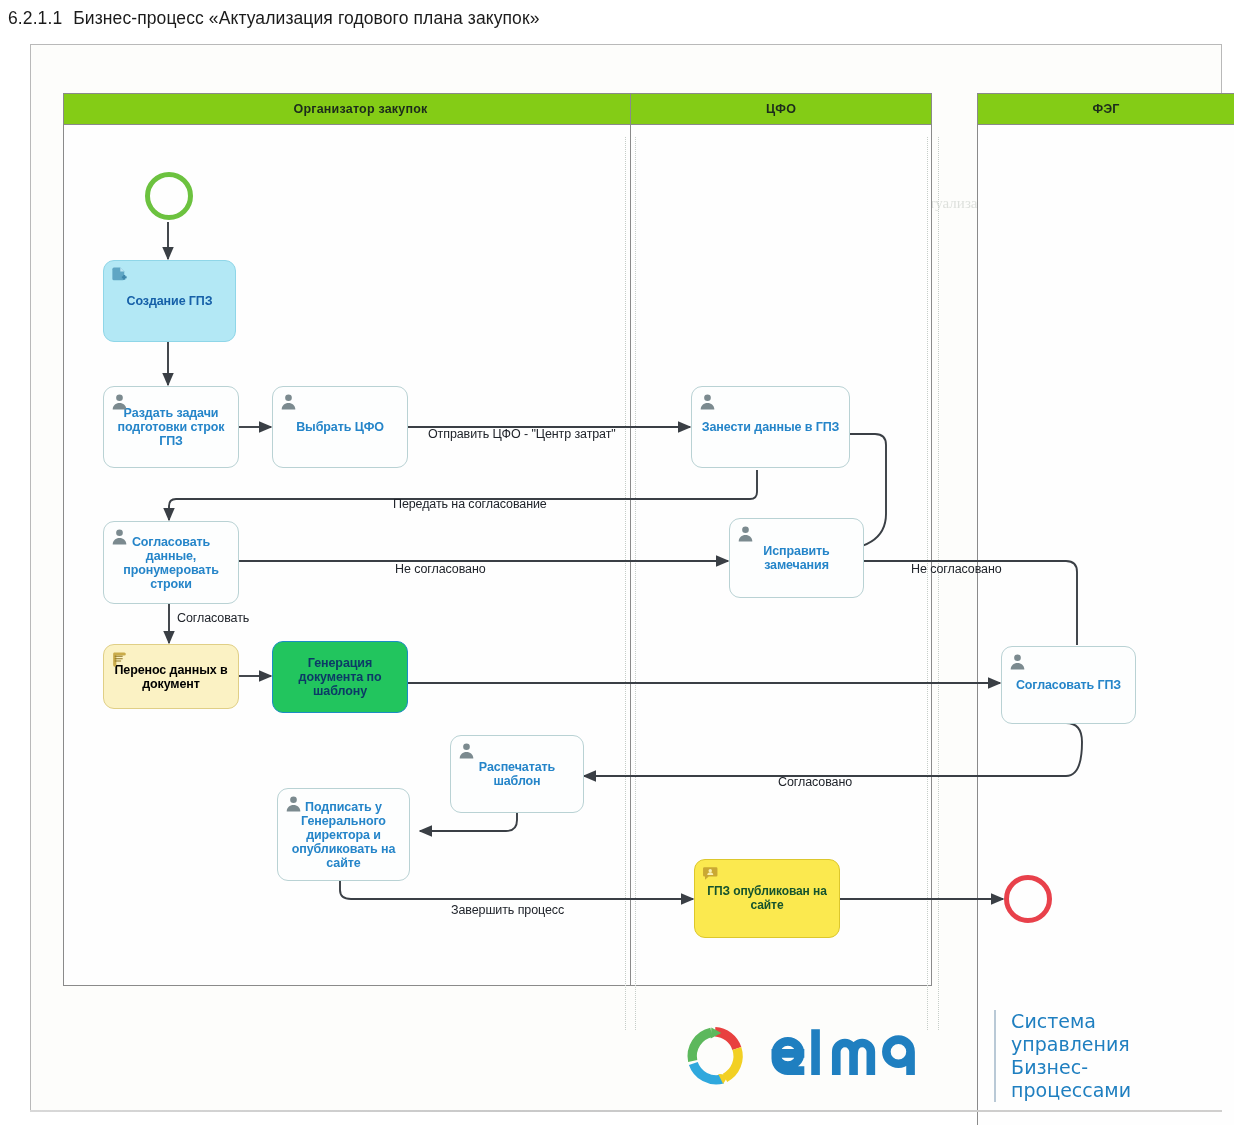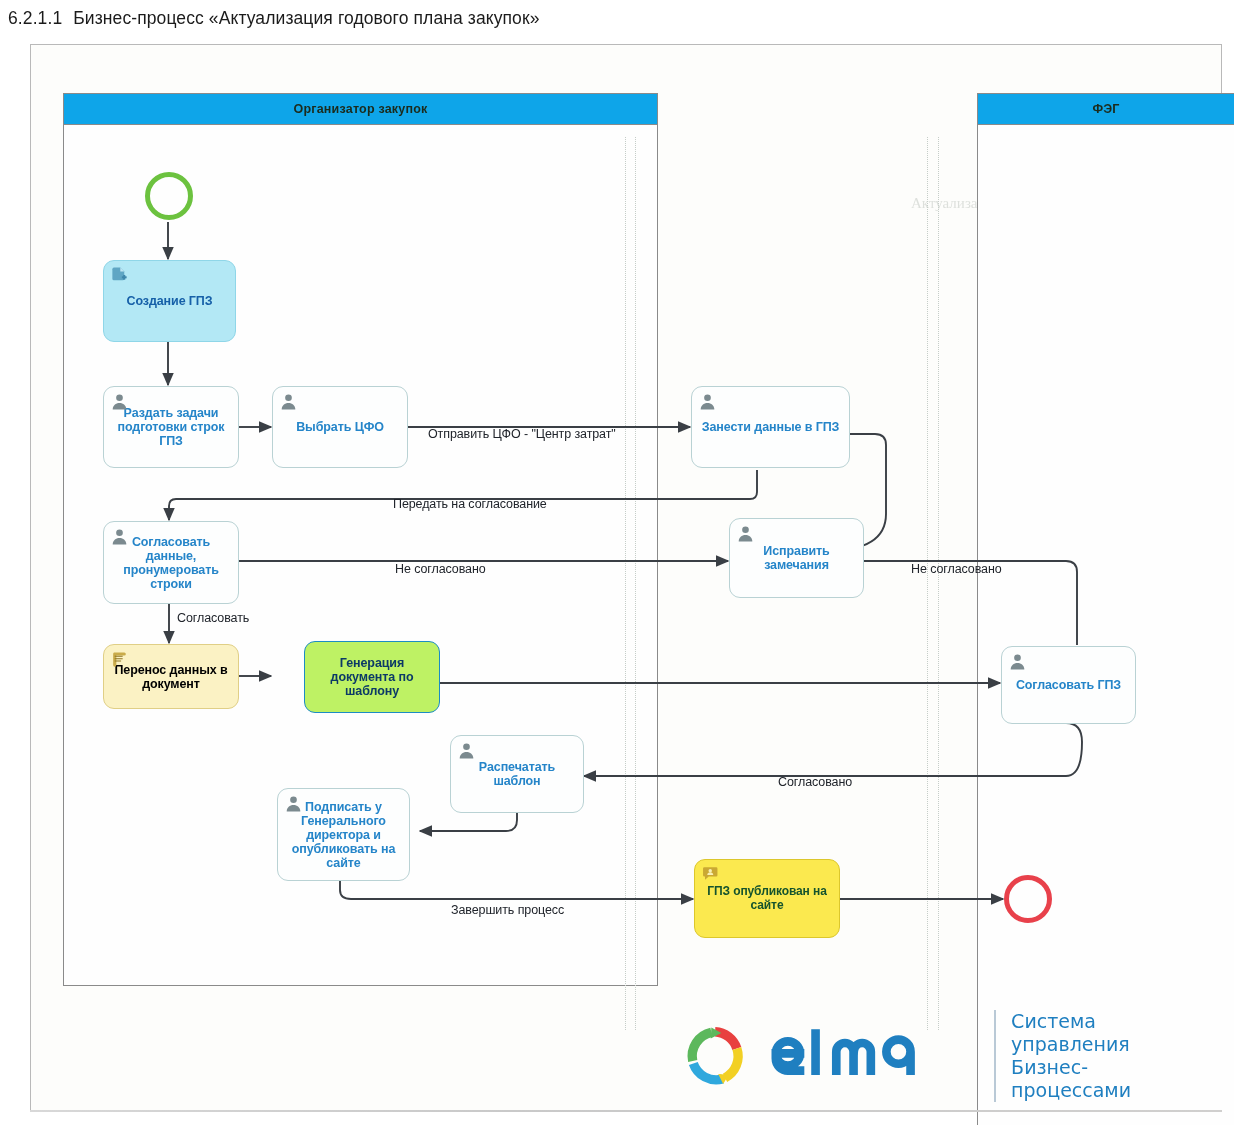--- a/index.html
+++ b/index.html
@@ -41,21 +41,21 @@
   .ghost.g4{left:270px;top:392px;font-size:14px;}
   .ghost.g5{left:120px;top:302px;font-size:16px;color:rgba(140,150,150,.33);}
 
   
   .lane{
     position:absolute;box-sizing:border-box;
     border:1px solid #8a8a8a;background:#fefefe;
   }
   .lane-header{
     position:absolute;left:0;right:0;top:0;height:30px;
-    background:#0ea5e9;border-bottom:1px solid #8a8a8a;
+    background:#84cc16;border-bottom:1px solid #8a8a8a;
     display:flex;align-items:center;justify-content:center;
     font-size:12.5px;font-weight:bold;color:#1c2b1c;letter-spacing:.2px;
   }
   .lane-body{position:absolute;left:0;right:0;top:30px;bottom:0;}
 
   
   .guide{position:absolute;top:92px;height:893px;width:0;
          border-left:1px dotted #c5cdc8;}
 
   
@@ -73,21 +73,21 @@
     color:#1f7ec4;letter-spacing:-.1px;position:relative;z-index:2;
   }
   .node .tico{position:absolute;left:6px;top:5px;width:19px;height:19px;z-index:3;}
 
   .node.user{background:#fdfefe;border:1.6px solid #b9d2d4;}
   .node.user .label{color:#2585c9;}
   .node.create{background:#b3e8f5;border:1.6px solid #8fd6e8;}
   .node.create .label{color:#1660a8;}
   .node.script{background:#fbf2c4;border:1.6px solid #e0cf86;}
   .node.script .label{color:#000000;}
-  .node.service{background:#bef264;border:1.6px solid #1c8cc4;margin-left:32px;}
+  .node.service{background:#22c55e;border:1.6px solid #1c8cc4;}
   .node.service .label{color:#0c3a66;}
   .node.notify{background:#fbe94f;border:1.6px solid #dcc72c;}
   .node.notify .label{color:#14532d;font-size:12px;}
 
   
   .event{position:absolute;border-radius:50%;box-sizing:border-box;background:transparent;}
   .event.start{border:5px solid #6cc23f;}
   .event.end{border:5px solid #e8414b;}
 
   
@@ -122,20 +122,26 @@
     <div class="ghost g4">Исполнитель процесса</div>
     <div class="ghost g5">Создание ГПЗ</div>
 
     <div class="lane" style="left:32px;top:48px;width:595px;height:893px;">
       <div class="lane-header">
         <span>Организатор закупок</span>
       </div>
       <div class="lane-body"></div>
     </div>
 
+    <div class="lane" style="left:599px;top:48px;width:302px;height:893px;">
+      <div class="lane-header">
+        <span>ЦФО</span>
+      </div>
+      <div class="lane-body"></div>
+    </div>
 
     <div class="lane" style="left:946px;top:48px;width:258px;height:1038px;">
       <div class="lane-header">
         <span>ФЭГ</span>
       </div>
       <div class="lane-body"></div>
     </div>
 
     <div class="guide" style="left:594px;"></div>
     <div class="guide" style="left:604px;"></div>

